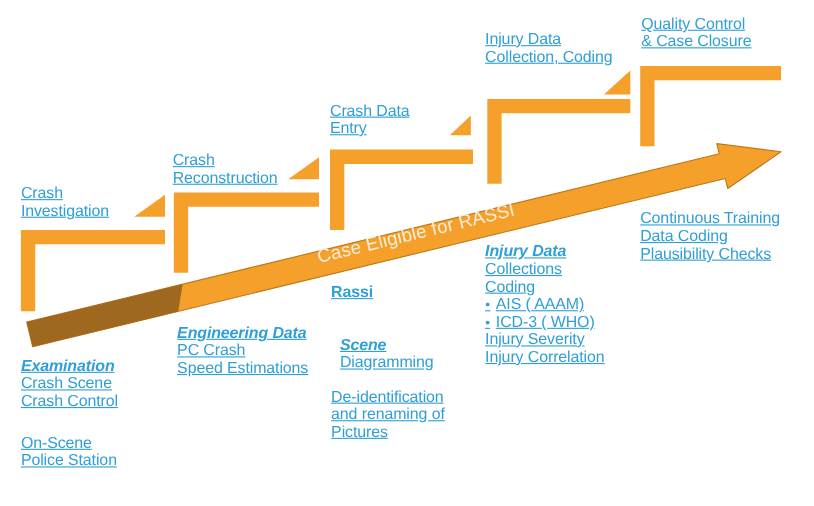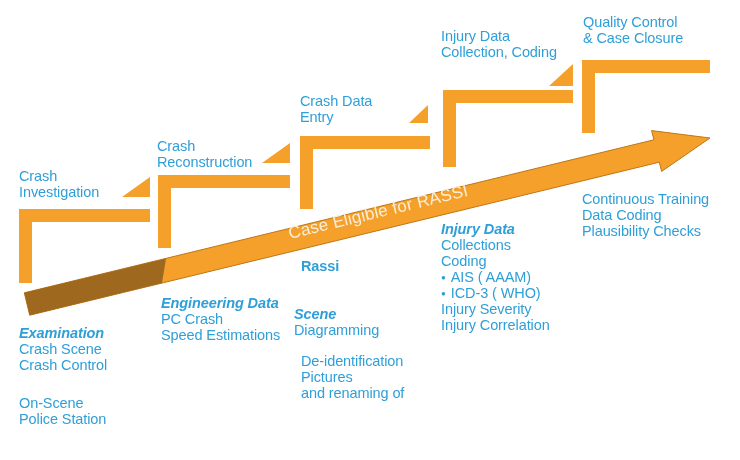--- a/index.html
+++ b/index.html
@@ -15,21 +15,21 @@
     font-family:"Liberation Sans","DejaVu Sans",sans-serif;overflow:hidden;
   }
   .layer{position:absolute;left:0;top:0;}
   .fill-orange{fill:var(--orange);}
   .fill-brown{fill:var(--brown);}
   .arrow-outline{stroke:var(--edge);stroke-width:1;stroke-linejoin:round;}
   .txt{
     position:absolute;color:var(--blue);font-size:14.5px;line-height:16px;
     letter-spacing:-0.1px;white-space:nowrap;
   }
-  .txt div{height:16px;}
+  .txt div{height:16px;text-decoration:underline;}
   .bi{font-weight:700;font-style:italic;}
   .b{font-weight:700;}
   .bullet::before{content:"\25CF";font-size:8px;position:relative;top:-2px;margin-right:5px;}
   .arrow-label-text{
     font-size:17px;letter-spacing:0.2px;fill:var(--cream);
     font-family:"Liberation Sans","DejaVu Sans",sans-serif;
   }
 </style>
 </head>
 <body>
@@ -88,28 +88,28 @@
 
   <div class="txt" style="left:161px;top:295px">
     <div class="bi">Engineering Data</div>
     <div>PC Crash</div>
     <div>Speed Estimations</div>
   </div>
 
   <div class="txt" style="left:301px;top:258px">
     <div class="b">Rassi</div>
   </div>
-  <div class="txt" style="left:294px;top:306px">
+  <div class="txt" style="left:309px;top:306px">
     <div class="bi">Scene</div>
     <div>Diagramming</div>
   </div>
   <div class="txt" style="left:301px;top:353px">
     <div>De-identification</div>
+    <div>and renaming of</div>
     <div>Pictures</div>
-    <div>and renaming of</div>
   </div>
 
   <div class="txt" style="left:441px;top:221px">
     <div class="bi">Injury Data</div>
     <div>Collections</div>
     <div>Coding</div>
     <div class="bullet">AIS ( AAAM)</div>
     <div class="bullet">ICD-3 ( WHO)</div>
     <div>Injury Severity</div>
     <div>Injury Correlation</div>

